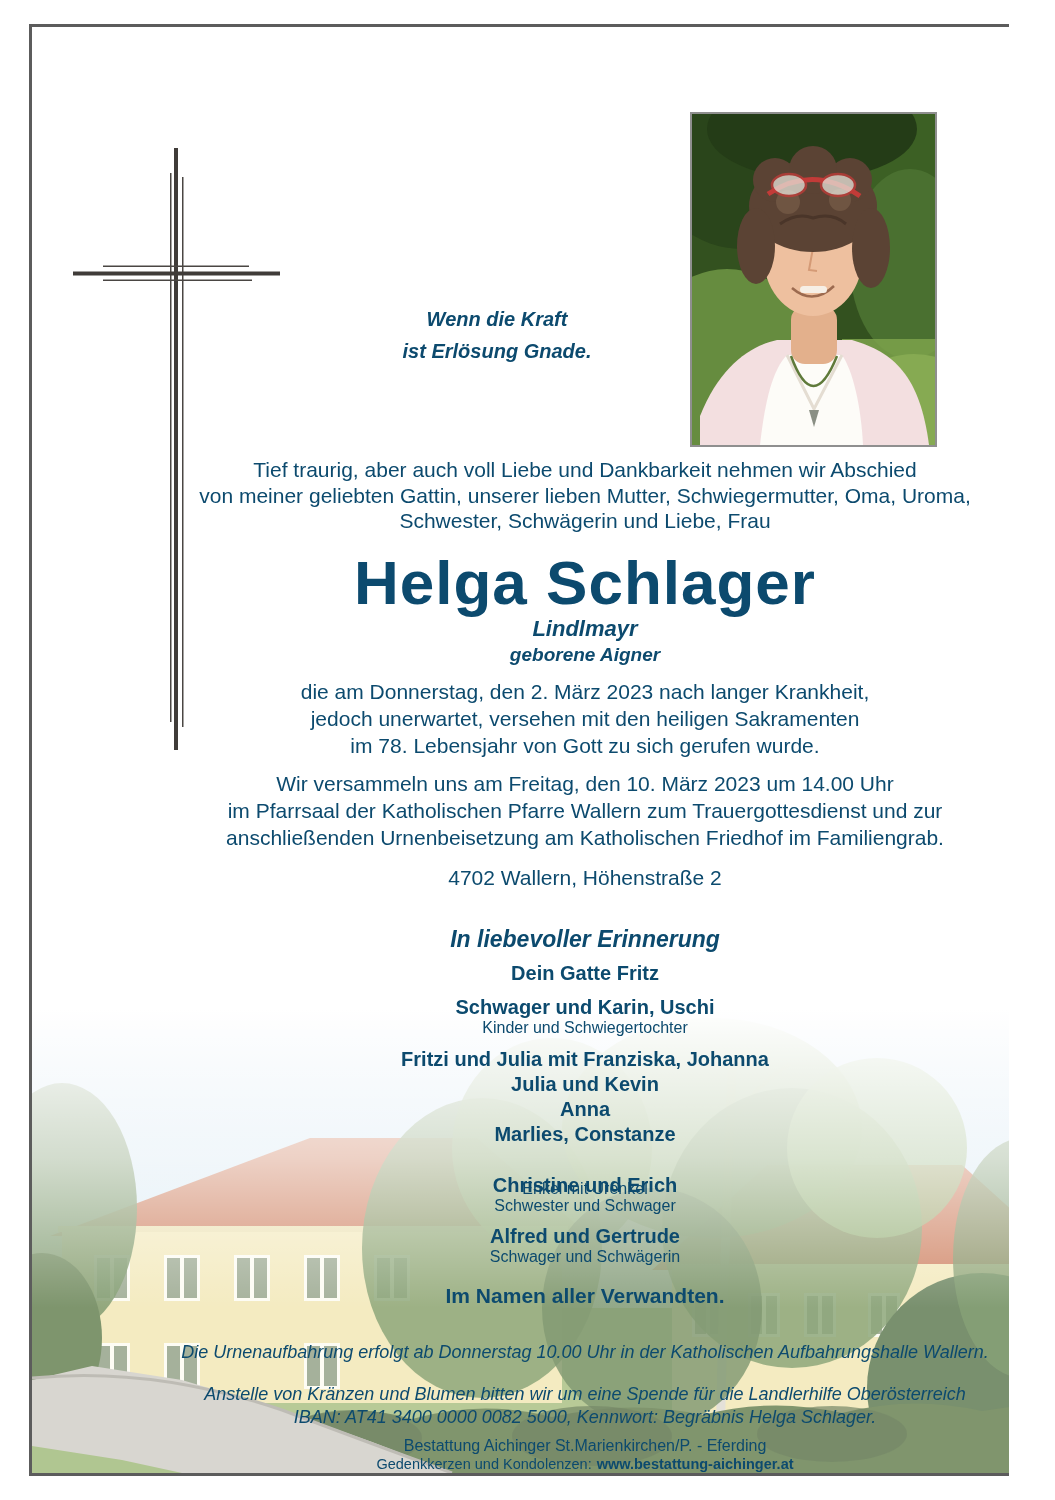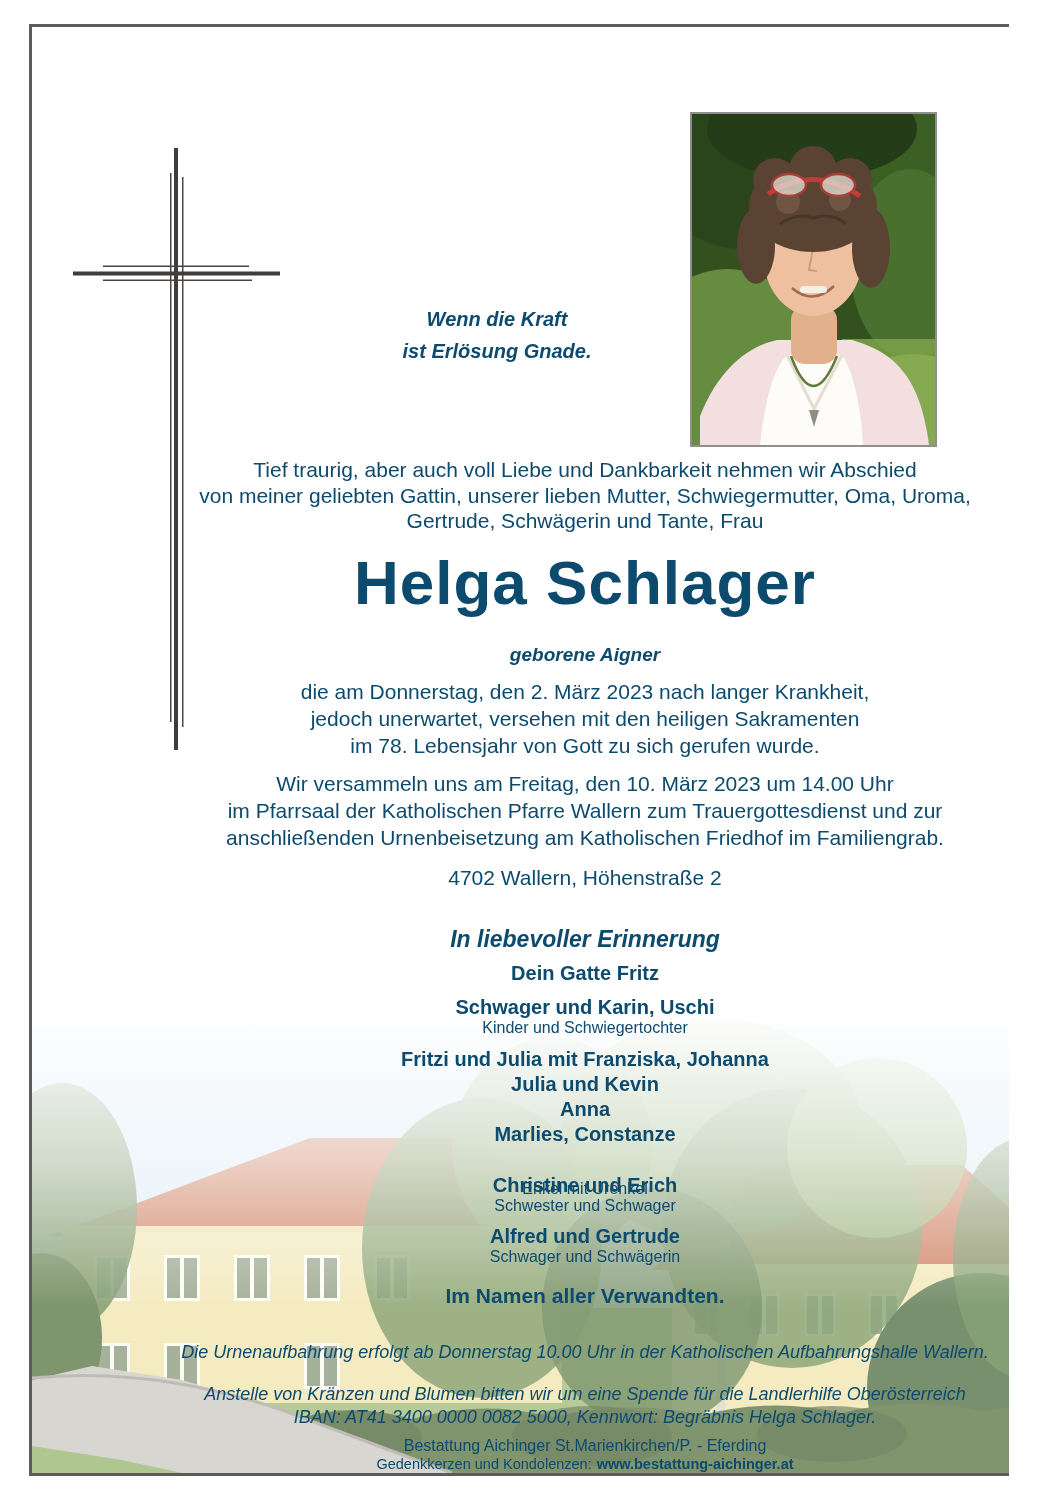--- a/index.html
+++ b/index.html
@@ -216,24 +216,25 @@
   </div>
 
   <div class="motto" style="top:303px;">
     <div>Wenn die Kraft</div>
     <div>ist Erlösung Gnade.</div>
   </div>
 
   <div class="blk intro" style="top:457px;">
     <div>Tief traurig, aber auch voll Liebe und Dankbarkeit nehmen wir Abschied</div>
     <div>von meiner geliebten Gattin, unserer lieben Mutter, Schwiegermutter, Oma, Uroma,</div>
-    <div>Gertrude, Schwägerin und Tante, Frau</div>
+    <div>Schwester, Schwägerin und Liebe, Frau</div>
   </div>
 
   <div class="blk name" style="top:550px;">Helga Schlager</div>
+  <div class="blk vulgo" style="top:616px;">Lindlmayr</div>
   <div class="blk maiden" style="top:644px;">geborene Aigner</div>
 
   <div class="blk para" style="top:678px;">
     <div>die am Donnerstag, den 2. März 2023 nach langer Krankheit,</div>
     <div>jedoch unerwartet, versehen mit den heiligen Sakramenten</div>
     <div>im 78. Lebensjahr von Gott zu sich gerufen wurde.</div>
   </div>
 
   <div class="blk para" style="top:770px;">
     <div>Wir versammeln uns am Freitag, den 10. März 2023 um 14.00 Uhr</div>

